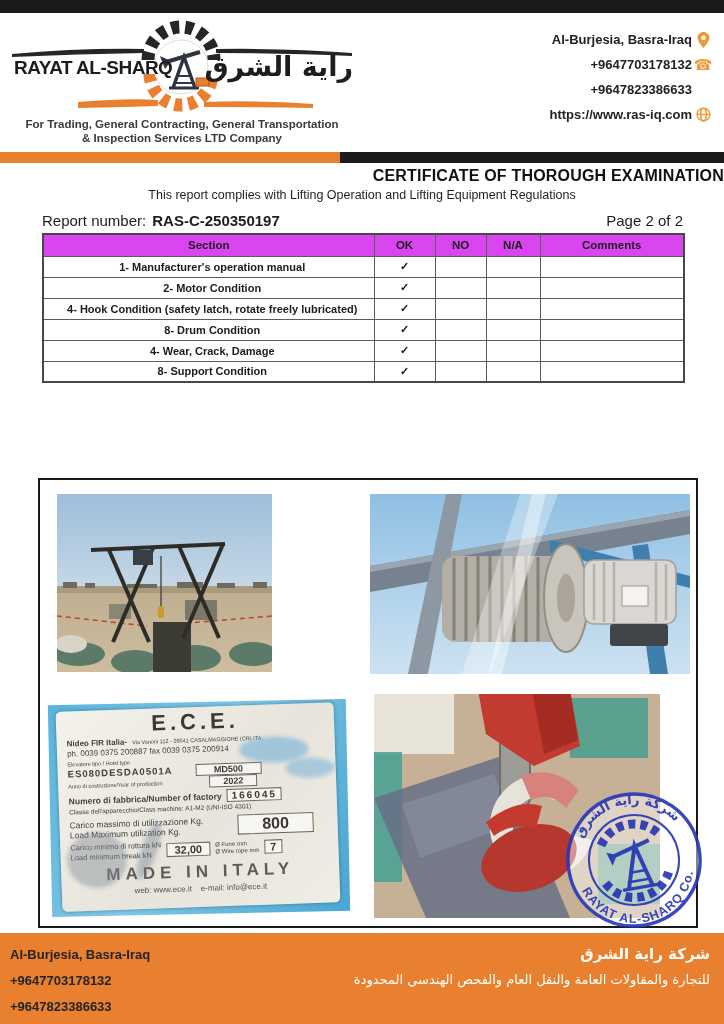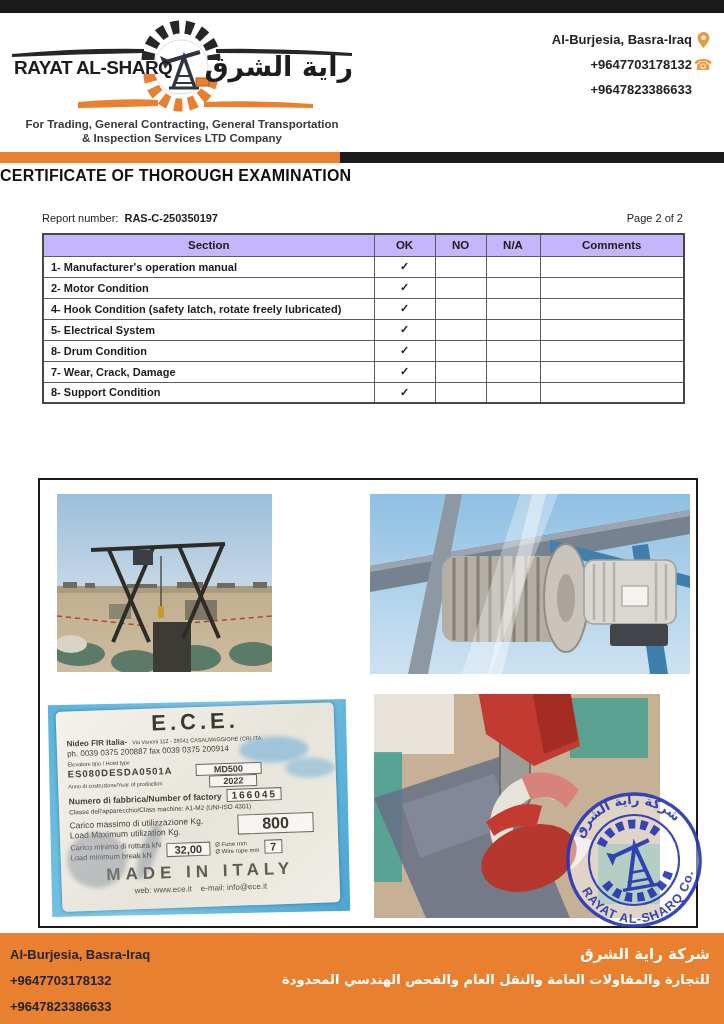--- a/index.html
+++ b/index.html
@@ -18,37 +18,37 @@
   .logo-wrap { position:absolute; left:8px; top:5px; width:348px; height:100px; }
   .tagline { position:absolute; left:8px; top:104px; width:348px; text-align:center;
              font-size:11.5px; font-weight:bold; color:#3a3a3a; line-height:14px; }
   .contact { position:absolute; right:10px; top:14px; width:260px; }
   .contact-row { display:flex; justify-content:flex-end; align-items:center; height:25px; }
   .contact-text { font-size:13px; font-weight:600; color:#222; }
   .contact-ic { width:22px; text-align:center; color:#EE9A3C; font-size:15px; line-height:16px; }
   .contact-ic svg { display:block; margin:0 auto; }
 
   
-  .doc-title { position:absolute; left:0; top:167px; width:724px; text-align:left;
+  .doc-title { position:absolute; left:0; top:167px; width:724px; text-align:right;
                font-size:16px; font-weight:bold; color:#111; letter-spacing:.2px; }
   .doc-subtitle { position:absolute; left:0; top:188px; width:724px; text-align:center;
                   font-size:12.5px; color:#1e1e1e; }
   .report-line { position:absolute; left:42px; top:212px; width:641px; display:flex;
-                 justify-content:space-between; font-size:11px; color:#1c1c1c; }
+                 justify-content:space-between; font-size:15px; color:#1c1c1c; }
   .report-number { font-weight:bold; margin-left:6px; }
 
   
   table.status { position:absolute; left:42px; top:233px; width:641px; border-collapse:collapse;
                  table-layout:fixed; border:2px solid #474747; }
   table.status td, table.status th { border:1px solid #5c5c5c; font-size:11px; color:#1c1c1c;
                  overflow:hidden; white-space:nowrap; }
   tr.hdr1 th { height:22px; font-size:11.5px; font-weight:bold; text-align:center; background:#fff; }
-  tr.hdr2 th { height:22px; background:#c4b5fd; font-weight:bold; text-align:center; font-size:11.5px; }
+  tr.hdr2 th { height:22px; background:#d946ef; font-weight:bold; text-align:center; font-size:11.5px; }
   tr.datarow td { height:21px; font-weight:bold; }
-  td.sec { padding-left:7px; text-align:left; }
+  td.sec { padding-left:7px; text-align:center; }
   td.ck { text-align:center; font-size:12px; font-weight:normal; }
 
   
   .photo-box { position:absolute; left:38px; top:478px; width:660px; height:450px;
                border:2px solid #191919; background:#fff; }
   .ph { position:absolute; overflow:hidden; }
   .ph svg { display:block; }
   #ph1 { left:17px; top:14px; width:215px; height:178px; }
   #ph2 { left:330px; top:14px; width:320px; height:180px; }
   #ph4 { left:334px; top:214px; width:286px; height:224px; }
@@ -77,21 +77,21 @@
   .stamp { position:absolute; left:514px; top:300px; width:160px; height:160px; z-index:5;
            transform:rotate(-10deg); opacity:.92; }
 
   
   .footer { position:absolute; left:0; top:933px; width:724px; height:91px; background:#E8802F; }
   .footer-left { position:absolute; left:10px; top:9px; font-size:13px; font-weight:600;
                  color:#242424; line-height:26px; }
   .footer-right { position:absolute; right:14px; top:8px; text-align:right; color:#fff;
                   font-family:"DejaVu Sans", sans-serif; direction:rtl; }
   .footer-ar1 { font-size:15px; font-weight:bold; line-height:26px; }
-  .footer-ar2 { font-size:13px; font-weight:bold; line-height:26px; }
+  .footer-ar2 { font-size:13px; font-weight:normal; line-height:26px; }
   .arabic { font-family:"DejaVu Sans", sans-serif; }
 </style>
 </head>
 <body>
 
 <div id="page">
 
   <div class="top-bar"></div>
 
   <div class="header">
@@ -138,29 +138,42 @@
         </span>
       </div>
       <div class="contact-row">
         <span class="contact-text">+9647703178132</span>
         <span class="contact-ic">☎</span>
       </div>
       <div class="contact-row">
         <span class="contact-text">+9647823386633</span>
         <span class="contact-ic"></span>
       </div>
+      <div class="contact-row">
+        <span class="contact-text">https://www.ras-iq.com</span>
+        <span class="contact-ic">
+          <svg width="15" height="15" viewBox="0 0 16 16">
+              <g fill="none" stroke="#EE9A3C" stroke-width="1.6">
+                <circle cx="8" cy="8" r="6.8"></circle>
+                <ellipse cx="8" cy="8" rx="3" ry="6.8"></ellipse>
+                <line x1="1.2" y1="8" x2="14.8" y2="8"></line>
+              </g>
+            </svg>
+        </span>
+      </div>
     </div>
   </div>
 
   <div class="divider">
     <div class="seg-orange"></div>
     <div class="seg-black"></div>
   </div>
 
   <div class="doc-title">CERTIFICATE OF THOROUGH EXAMINATION</div>
+  <div class="doc-subtitle">This report complies with Lifting Operation and Lifting Equipment Regulations</div>
 
   <div class="report-line">
     <span>
       <span>Report number:</span><span class="report-number">RAS-C-250350197</span>
     </span>
     <span>Page 2 of 2</span>
   </div>
 
   <table class="status">
     <colgroup>
@@ -193,35 +206,28 @@
       <td class="ck"></td>
     </tr>
     <tr class="datarow">
       <td class="sec">4- Hook Condition (safety latch, rotate freely lubricated)</td>
       <td class="ck">✓</td>
       <td class="ck"></td>
       <td class="ck"></td>
       <td class="ck"></td>
     </tr>
     <tr class="datarow">
-      <td class="sec">5- Electrical System</td>
-      <td class="ck">✓</td>
-      <td class="ck"></td>
-      <td class="ck"></td>
-      <td class="ck"></td>
-    </tr>
-    <tr class="datarow">
       <td class="sec">8- Drum Condition</td>
       <td class="ck">✓</td>
       <td class="ck"></td>
       <td class="ck"></td>
       <td class="ck"></td>
     </tr>
     <tr class="datarow">
-      <td class="sec">7- Wear, Crack, Damage</td>
+      <td class="sec">4- Wear, Crack, Damage</td>
       <td class="ck">✓</td>
       <td class="ck"></td>
       <td class="ck"></td>
       <td class="ck"></td>
     </tr>
     <tr class="datarow">
       <td class="sec">8- Support Condition</td>
       <td class="ck">✓</td>
       <td class="ck"></td>
       <td class="ck"></td>

